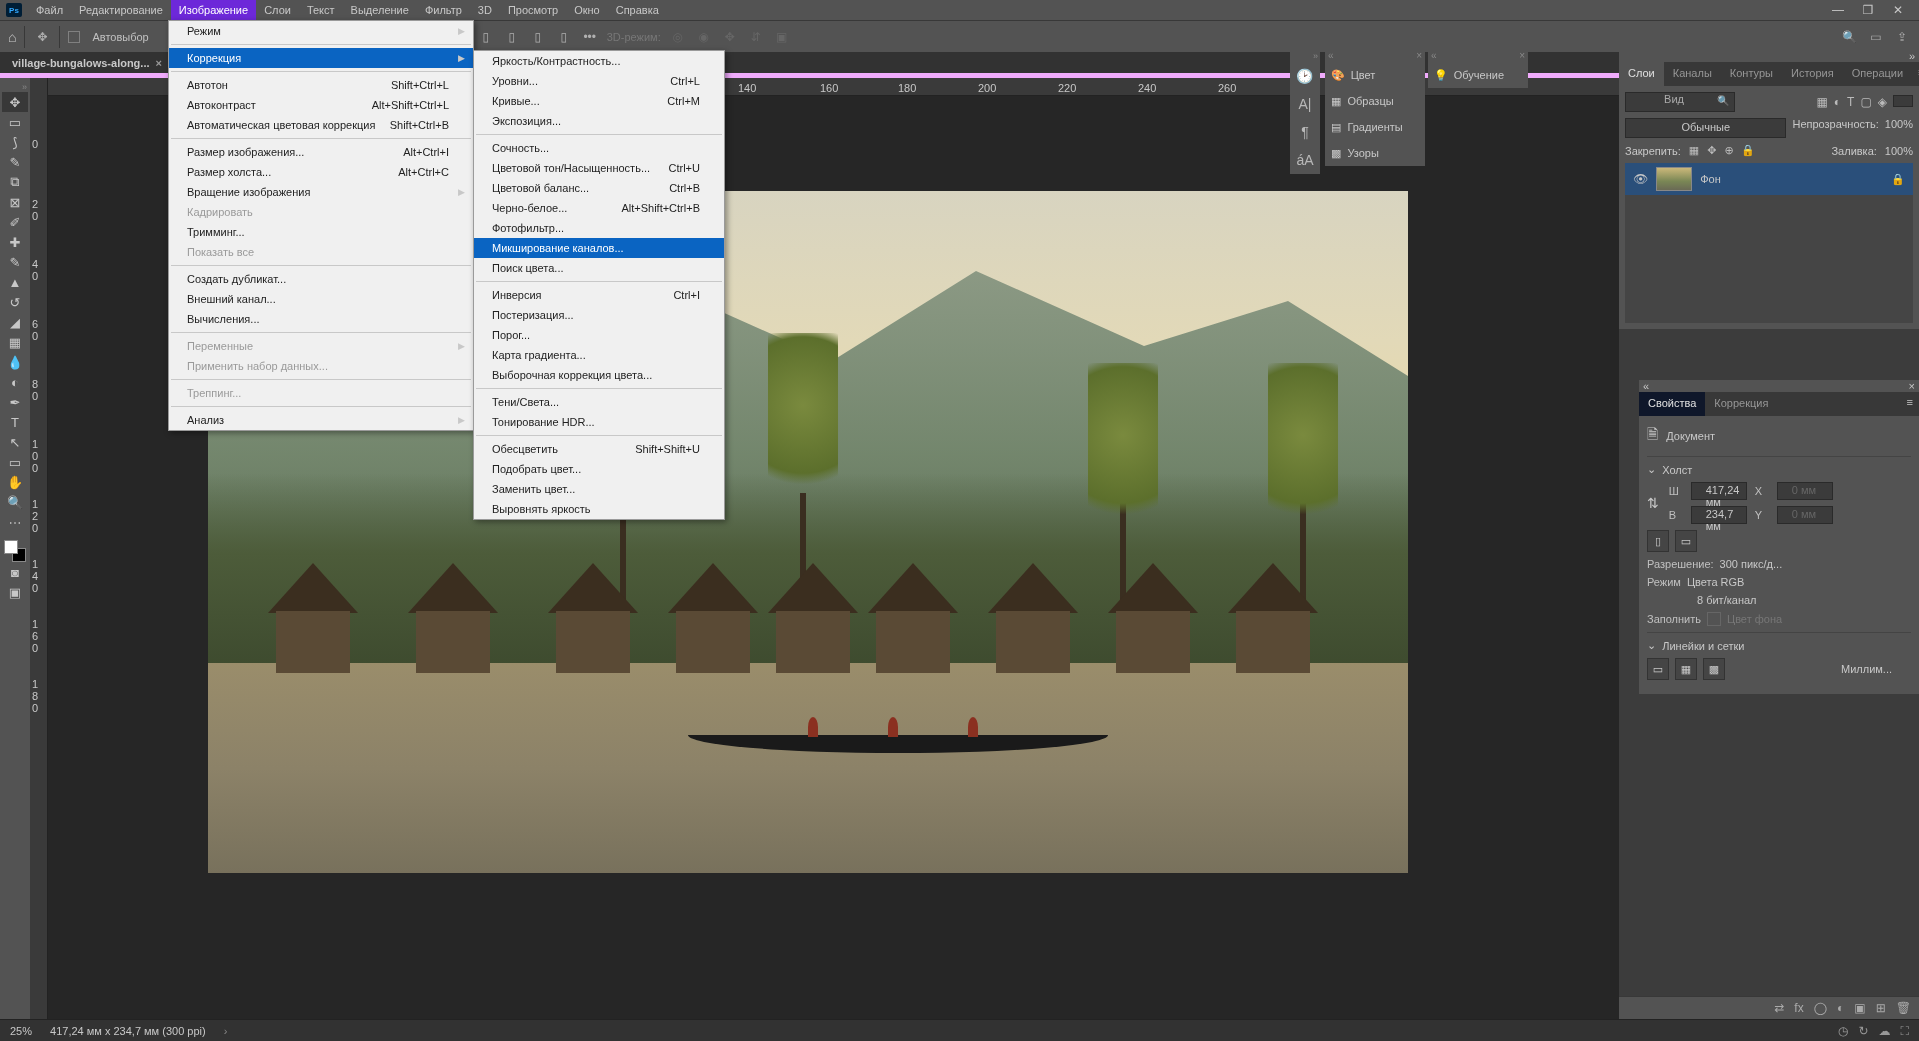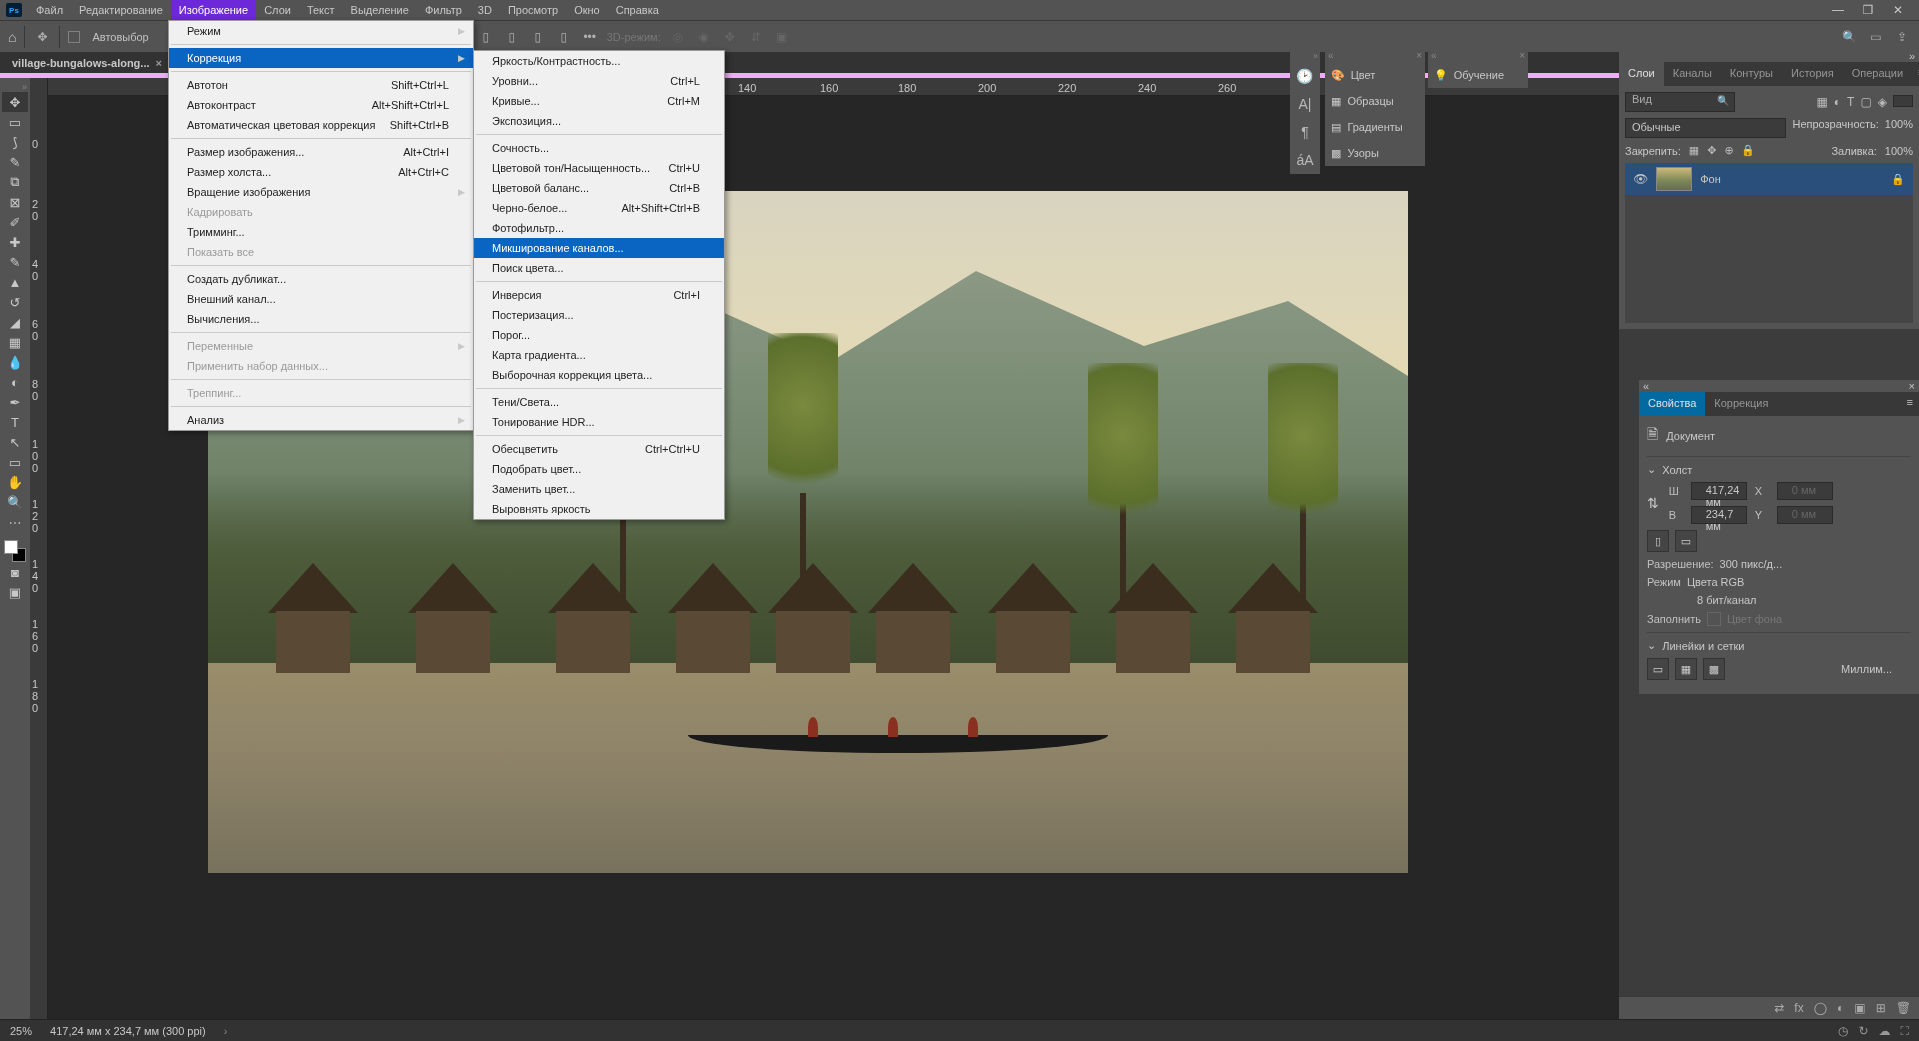--- a/index.html
+++ b/index.html
@@ -73,21 +73,21 @@
 .midpanel .row { height:26px; display:flex; align-items:center; gap:6px; padding:0 6px;}
 .midpanel2 { left:1428px; }
 
 
 .rdock { position:absolute; top:50px; right:0; width:300px; bottom:22px; background:#3c3c3c; display:flex; flex-direction:column; }
 .rdock .grip { height:12px; background:#535353; display:flex; justify-content:flex-end; padding:0 4px; font-size:10px; color:#999;}
 .rdock .tabs { display:flex; background:#383838; height:24px; }
 .rdock .tabs .t { padding:5px 9px; color:#969696; }
 .rdock .tabs .t.act { background:#535353; color:#e0e0e0; }
 .rdock .tabs .menu { margin-left:auto; padding:4px 6px; color:#aaa;}
-.rdock .body { background:#535353; padding:6px; }
+.rdock .body { background:#535353; padding:6px;text-align:center; }
 .rdock .searchrow { display:flex; gap:4px; align-items:center; }
 .rdock .sinput { flex:0 0 110px; height:20px; background:#3b3b3b; border:1px solid #2a2a2a; padding:0 18px 0 6px; color:#aaa; position:relative;}
 .rdock .sinput::before{content:"🔍"; position:absolute; right:4px; top:2px; font-size:10px; color:#888;}
 .rdock .icorow { margin-left:auto; display:flex; gap:6px;}
 .rdock .icorow span{font-size:12px;color:#bbb;}
 .rdock .selrow { display:flex; gap:6px; margin-top:6px;}
 .rdock .sel { flex:1; height:20px; background:#3b3b3b; border:1px solid #2a2a2a; padding:2px 6px; color:#c8c8c8; }
 .rdock .lockrow { display:flex; align-items:center; gap:8px; margin-top:6px; color:#c0c0c0;}
 .rdock .lockrow .ic { font-size:11px; color:#bbb;}
 .rdock .layerlist { background:#454545; margin-top:6px; min-height:160px;}
@@ -96,21 +96,21 @@
 .rdock .layer .thumb { width:36px; height:24px; background:linear-gradient(180deg,#cbb87a,#7a8755 60%,#6a6a55); border:1px solid #888;}
 .rdock .layer .lk { margin-left:auto; font-size:11px; color:#ccc;}
 .rdock .footer { display:flex; gap:10px; justify-content:flex-end; padding:4px 8px; background:#535353; border-top:1px solid #383838;}
 .rdock .footer span{color:#aaa;font-size:12px;}
 
 
 .proppanel { position:absolute; right:0; top:380px; width:280px; background:#535353;}
 .proppanel .grip { height:12px; display:flex; justify-content:space-between; padding:0 4px; background:#535353; font-size:10px; color:#999;}
 .proppanel .tabs{display:flex;background:#383838;height:24px;}
 .proppanel .tabs .t{padding:5px 9px;color:#969696;}
-.proppanel .tabs .t.act{background:#0369a1;color:#e0e0e0;}
+.proppanel .tabs .t.act{background:#0f172a;color:#e0e0e0;}
 .proppanel .tabs .menu{margin-left:auto;padding:4px 6px;}
 .proppanel .body{padding:8px;}
 .proppanel .docrow{display:flex;align-items:center;gap:8px;margin-bottom:8px;}
 .proppanel .section{border-top:1px solid #444;padding:6px 0;}
 .proppanel .shead{display:flex;align-items:center;gap:6px;color:#d8d8d8;margin-bottom:6px;}
 .proppanel .grid{display:grid;grid-template-columns:14px 56px 14px 56px;gap:6px 8px;align-items:center;}
 .proppanel .inp{height:18px;background:#3b3b3b;border:1px solid #2a2a2a;padding:1px 14px;}
 .proppanel .btns{display:flex;gap:6px;margin-top:6px;}
 .proppanel .bt{width:22px;height:22px;border:1px solid #333;background:#454545;display:flex;align-items:center;justify-content:center;}
 .proppanel .lab{color:#c0c0c0;}
@@ -530,21 +530,21 @@
     <div class="sep"></div>
     <div class="mi">Инверсия<span class="sc">Ctrl+I</span></div>
     <div class="mi">Постеризация...</div>
     <div class="mi">Порог...</div>
     <div class="mi">Карта градиента...</div>
     <div class="mi">Выборочная коррекция цвета...</div>
     <div class="sep"></div>
     <div class="mi">Тени/Света...</div>
     <div class="mi">Тонирование HDR...</div>
     <div class="sep"></div>
-    <div class="mi">Обесцветить<span class="sc">Ctrl+Ctrl+U</span></div>
+    <div class="mi">Обесцветить<span class="sc">Shift+Shift+U</span></div>
     <div class="mi">Подобрать цвет...</div>
     <div class="mi">Заменить цвет...</div>
     <div class="mi">Выровнять яркость</div>
   </div>
 
 <div class="status">
   <span>25%</span>
   <span>417,24 мм x 234,7 мм (300 ppi)</span>
   <span style="color:#888">›</span>
   <div class="sicons">

